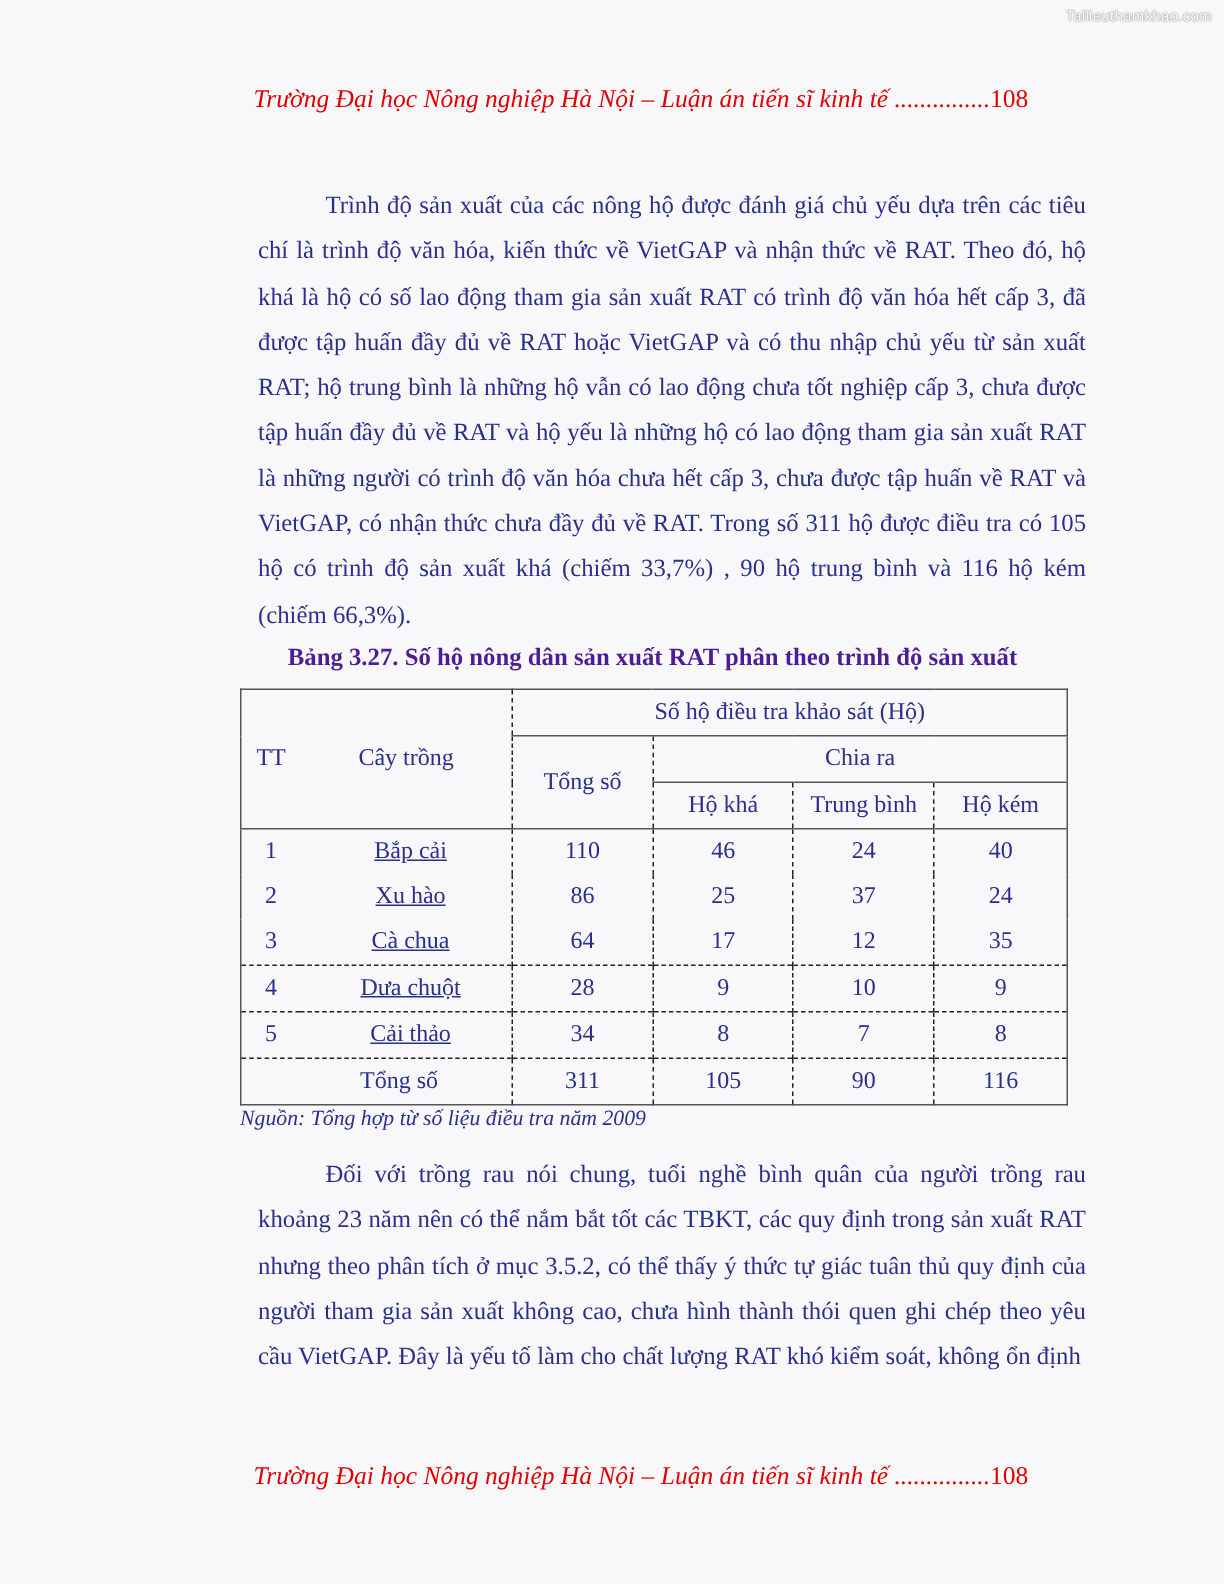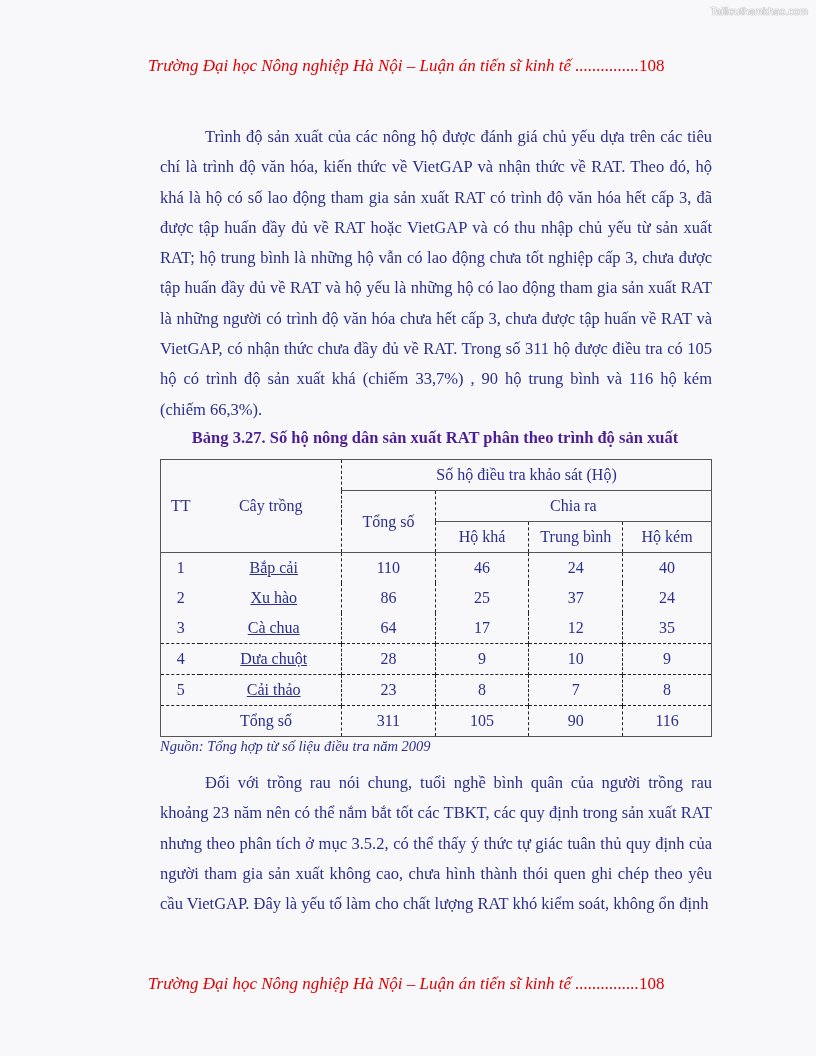--- a/index.html
+++ b/index.html
@@ -20,34 +20,34 @@
       right: 8px;
       top: 6px;
       font-family: "Liberation Sans", "DejaVu Sans", sans-serif;
       font-size: 10px;
       color: #ffffff;
       text-shadow: 0 0 1px #888, 0 0 1px #888;
       letter-spacing: 0.2px;
     }
     .running-header, .running-footer {
       position: absolute;
-      left: 148px;
+      left: 169px;
       width: 552px;
       font-style: italic;
       color: #e00000;
       font-size: 17px;
       white-space: nowrap;
     }
     .running-header { top: 56px; }
     .running-footer { top: 974px; }
     .running-header .pg, .running-footer .pg { font-style: normal; }
 
     .content {
       position: absolute;
-      left: 160px;
+      left: 172px;
       width: 552px;
     }
     .para {
       font-size: 16.5px;
       line-height: 30.3px;
       text-align: justify;
       text-indent: 45px;
       margin: 0;
     }
     .para-1 { top: 122px; }
@@ -168,21 +168,21 @@
     <td class="dh-top">4</td>
     <td class="dh-top col-crop">Dưa chuột</td>
     <td class="dh-top dv">28</td>
     <td class="dh-top dv">9</td>
     <td class="dh-top dv">10</td>
     <td class="dh-top dv">9</td>
   </tr>
   <tr>
     <td class="dh-top">5</td>
     <td class="dh-top col-crop">Cải thảo</td>
-    <td class="dh-top dv">23</td>
+    <td class="dh-top dv">34</td>
     <td class="dh-top dv">8</td>
     <td class="dh-top dv">7</td>
     <td class="dh-top dv">8</td>
   </tr>
   <tr>
     <td colspan="2" class="dh-top total-label">Tổng số</td>
     <td class="dh-top dv">311</td>
     <td class="dh-top dv">105</td>
     <td class="dh-top dv">90</td>
     <td class="dh-top dv">116</td>

